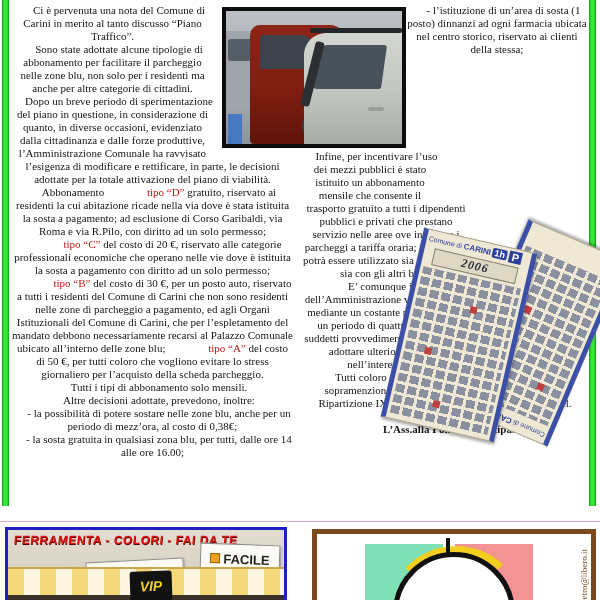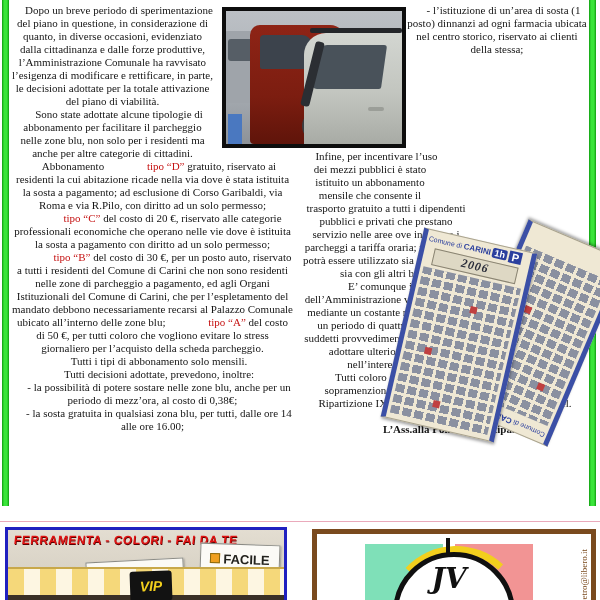--- a/index.html
+++ b/index.html
@@ -113,25 +113,26 @@
 <body>
 
 <div class="page">
 
   <div class="gbar left"></div>
   <div class="gbar right"></div>
   <div class="pink-rule"></div>
 
   <div class="col col-left">
     <div class="sp-photo-l"></div>
+    <p><span>Ci è pervenuta una nota del Comune di Carini in merito al tanto discusso “Piano Traffico”.</span></p>
+    <p><span>Sono state adottate alcune tipologie di abbonamento per facilitare il parcheggio nelle zone blu, non solo per i residenti ma anche per altre categorie di cittadini.</span></p>
     <p><span>Dopo un breve periodo di sperimentazione del piano in questione, in considerazione di quanto, in diverse occasioni, evidenziato dalla cittadinanza e dalle forze produttive, l’Amministrazione Comunale ha ravvisato l’esigenza di modificare e rettificare, in parte, le decisioni adottate per la totale attivazione del piano di viabilità.</span></p>
-    <p><span>Sono state adottate alcune tipologie di abbonamento per facilitare il parcheggio nelle zone blu, non solo per i residenti ma anche per altre categorie di cittadini.</span></p>
     <p><span>Abbonamento </span><span class="red">tipo “D”</span><span> gratuito, riservato ai residenti la cui abitazione ricade nella via dove è stata istituita la sosta a pagamento; ad esclusione di Corso Garibaldi, via Roma e via R.Pilo, con diritto ad un solo permesso; </span><span class="red">tipo “C”</span><span> del costo di 20 €, riservato alle categorie professionali economiche che operano nelle vie dove è istituita la sosta a pagamento con diritto ad un solo permesso; </span><span class="red">tipo “B”</span><span> del costo di 30 €, per un posto auto, riservato a tutti i residenti del Comune di Carini che non sono residenti nelle zone di parcheggio a pagamento, ed agli Organi Istituzionali del Comune di Carini, che per l’espletamento del mandato debbono necessariamente recarsi al Palazzo Comunale ubicato all’interno delle zone blu; </span><span class="red">tipo “A”</span><span> del costo di 50 €, per tutti coloro che vogliono evitare lo stress giornaliero per l’acquisto della scheda parcheggio.</span></p>
     <p><span>Tutti i tipi di abbonamento solo mensili.</span></p>
-    <p><span>Tutti decisioni adottate, prevedono, inoltre:</span></p>
+    <p><span>Altre decisioni adottate, prevedono, inoltre:</span></p>
     <p><span>- la possibilità di potere sostare nelle zone blu, anche per un periodo di mezz’ora, al costo di 0,38€;</span></p>
     <p><span>- la sosta gratuita in qualsiasi zona blu, per tutti, dalle ore 14 alle ore 16.00;</span></p>
   </div>
 
   <div class="col col-right">
     <div class="sp-photo-r"></div>
     <p><span>- l’istituzione di un’area di sosta (1 posto) dinnanzi ad ogni farmacia ubicata nel centro storico, riservato ai clienti della stessa;</span></p>
     <div class="sp-t sp-ta"></div>
     <div class="sp-t sp-tb"></div>
     <div class="sp-t sp-tc"></div>
@@ -206,18 +207,17 @@
     <div class="shopfront"></div>
     <div class="vip-sign">VIP</div>
   </div>
 
   <div class="ad-right">
     <div class="lg-green"></div>
     <div class="lg-red"></div>
     <div class="lg-yellow"></div>
     <div class="lg-dome"></div>
     <div class="lg-tick"></div>
-    <div class="lg-mono">JV</div>
     <div class="lg-name">Legno Vetro</div>
     <div class="lg-email">vetro@libero.it</div>
   </div>
 
 </div>
 
 </body></html>

